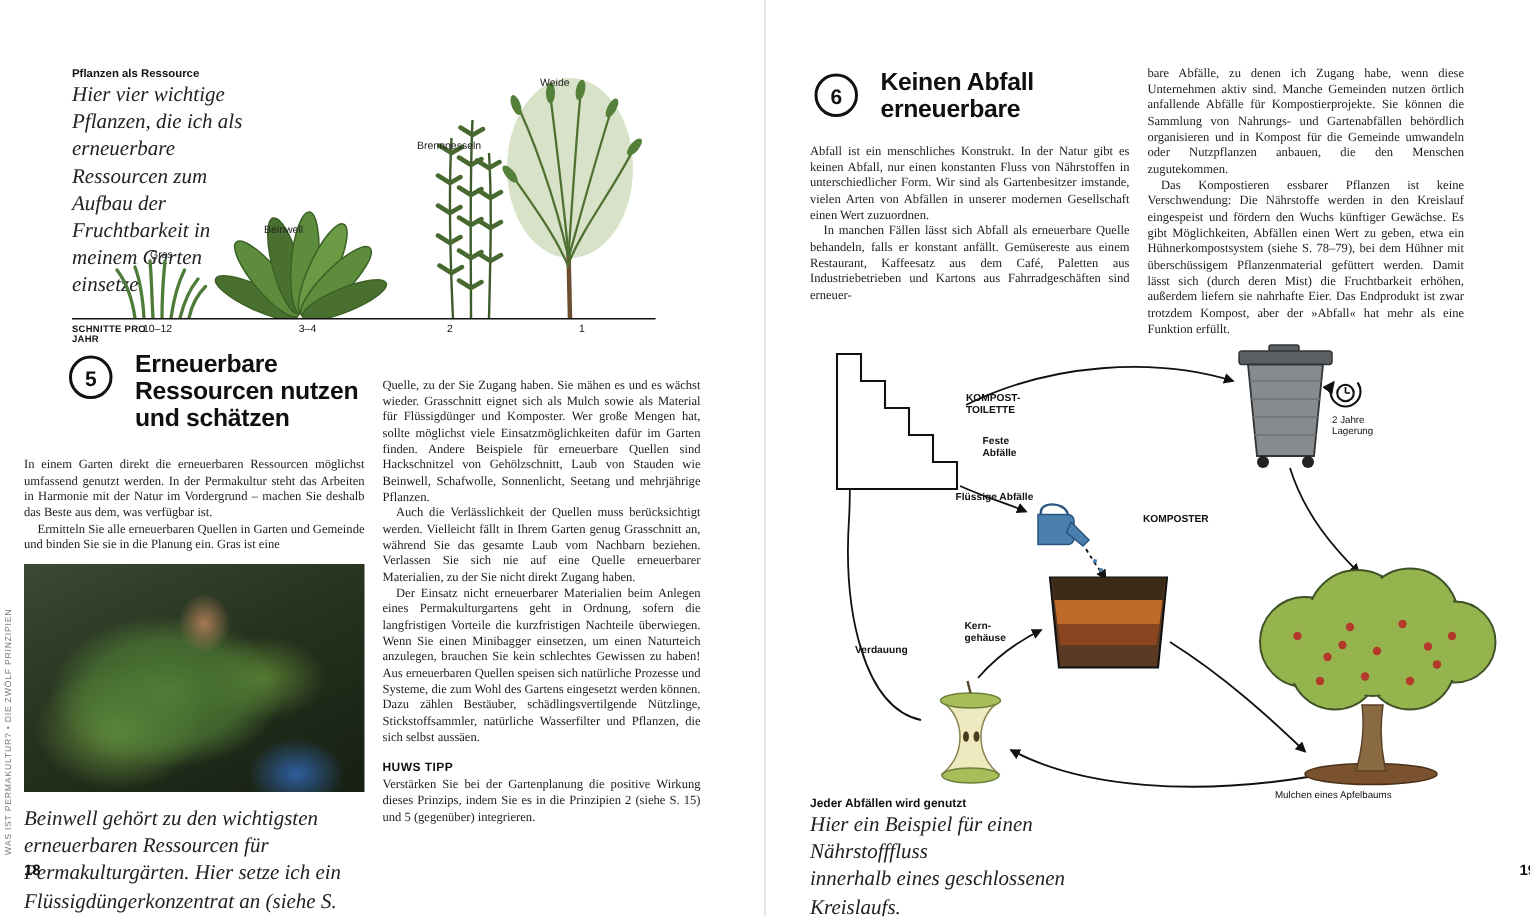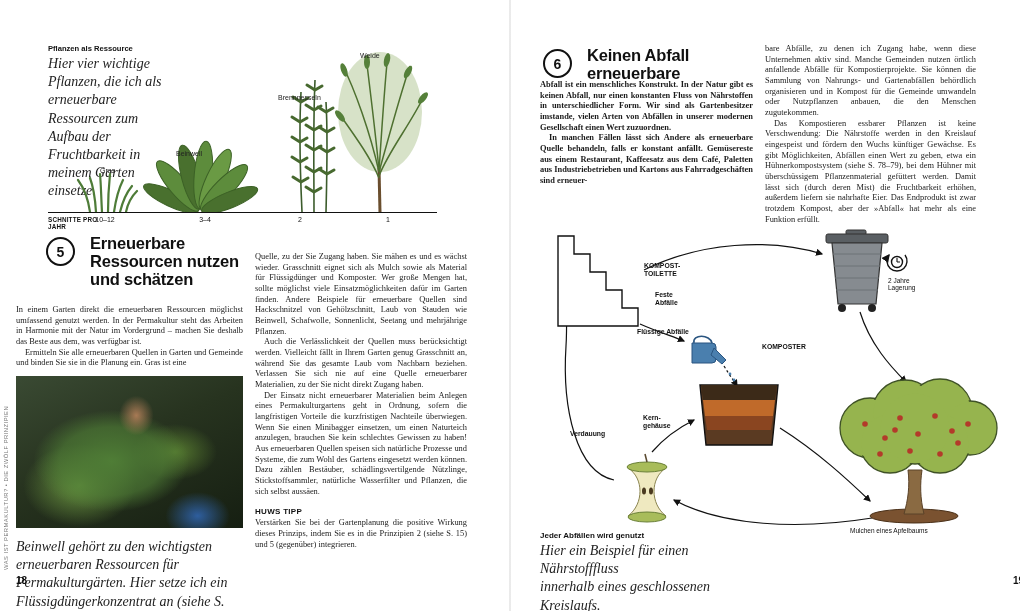--- a/index.html
+++ b/index.html
@@ -146,23 +146,23 @@
   </div>
 
   <div class="abs gutter" style="left:509px;top:0;height:611px;"></div>
 
   <div class="abs" style="left:510px;top:0;width:510px;height:611px;">
 
     <div class="abs sec-circle" style="left:33px;top:49px;">6</div>
     <div class="abs sec-title prelines" style="left:77px;top:47px;width:180px;">Keinen Abfall
 erneuerbare</div>
 
-    <div class="abs body-text" style="left:30px;top:80px;width:213px;font-weight:bold;">
+    <div class="abs body-text" style="left:30px;top:96px;width:213px;">
       <p>Abfall ist ein menschliches Konstrukt. In der Natur gibt es keinen Abfall, nur einen konstanten Fluss von Nährstoffen in unterschiedlicher Form. Wir sind als Gartenbesitzer imstande, vielen Arten von Abfällen in unserer modernen Gesellschaft einen Wert zuzuordnen.</p>
-      <p class="ind">In manchen Fällen lässt sich Andere als erneuerbare Quelle behandeln, falls er konstant anfällt. Gemüsereste aus einem Restaurant, Kaffeesatz aus dem Café, Paletten aus Industriebetrieben und Kartons aus Fahrradgeschäften sind erneuer-</p>
+      <p class="ind">In manchen Fällen lässt sich Abfall als erneuerbare Quelle behandeln, falls er konstant anfällt. Gemüsereste aus einem Restaurant, Kaffeesatz aus dem Café, Paletten aus Industriebetrieben und Kartons aus Fahrradgeschäften sind erneuer-</p>
     </div>
 
     <div class="abs body-text" style="left:255px;top:44px;width:211px;">
       <p>bare Abfälle, zu denen ich Zugang habe, wenn diese Unternehmen aktiv sind. Manche Gemeinden nutzen örtlich anfallende Abfälle für Kompostierprojekte. Sie können die Sammlung von Nahrungs- und Gartenabfällen behördlich organisieren und in Kompost für die Gemeinde umwandeln oder Nutzpflanzen anbauen, die den Menschen zugutekommen.</p>
       <p class="ind">Das Kompostieren essbarer Pflanzen ist keine Verschwendung: Die Nährstoffe werden in den Kreislauf eingespeist und fördern den Wuchs künftiger Gewächse. Es gibt Möglichkeiten, Abfällen einen Wert zu geben, etwa ein Hühnerkompostsystem (siehe S. 78–79), bei dem Hühner mit überschüssigem Pflanzenmaterial gefüttert werden. Damit lässt sich (durch deren Mist) die Fruchtbarkeit erhöhen, außerdem liefern sie nahrhafte Eier. Das Endprodukt ist zwar trotzdem Kompost, aber der »Abfall« hat mehr als eine Funktion erfüllt.</p>
     </div>
 
     <svg class="abs" style="left:30px;top:228px;" width="470" height="300" viewBox="0 0 470 300">
       <defs>
         <marker id="ah" markerWidth="7" markerHeight="7" refX="5" refY="3" orient="auto">

